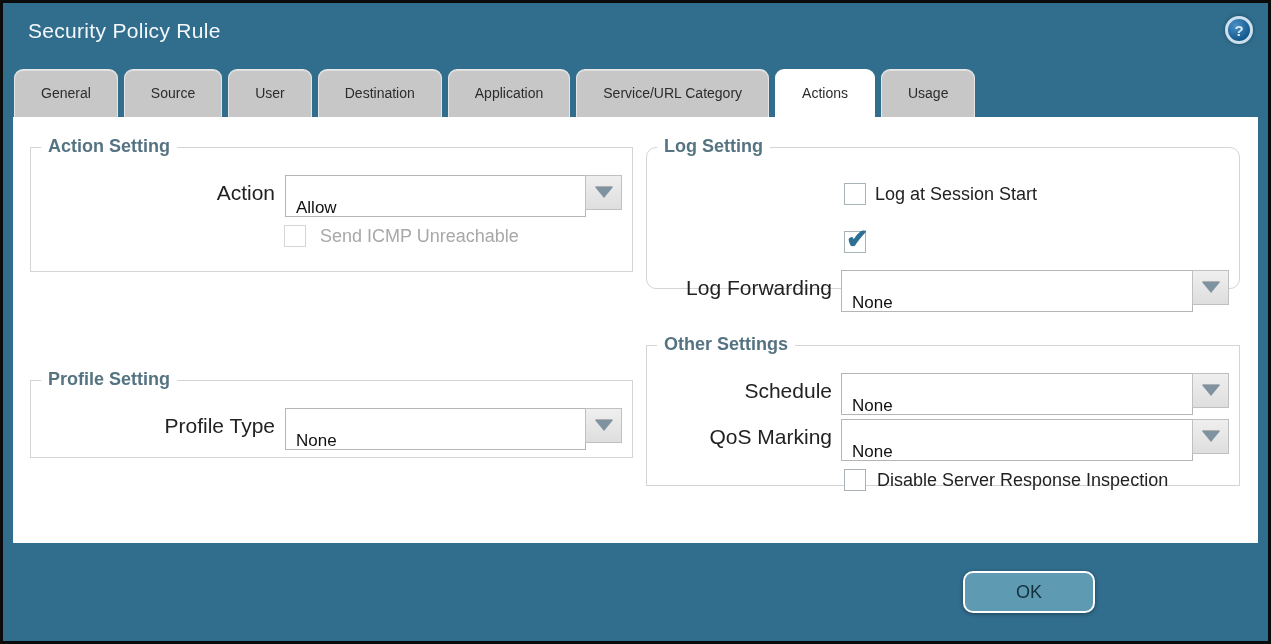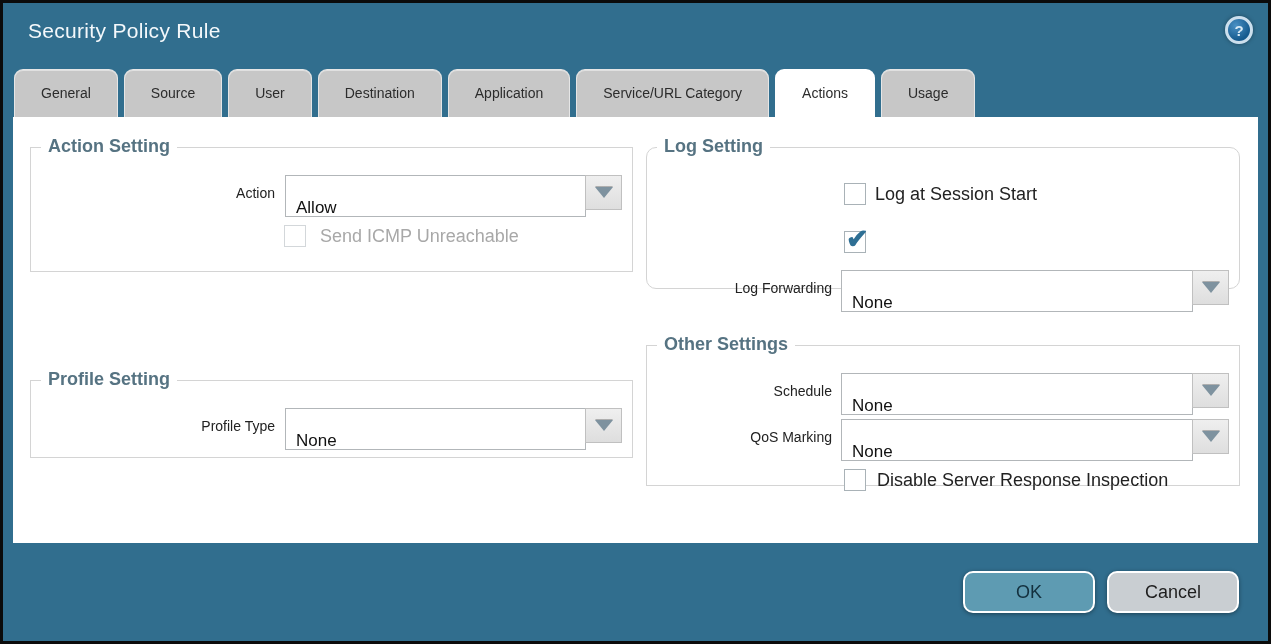--- a/index.html
+++ b/index.html
@@ -59,21 +59,21 @@
     font-size:18px; font-weight:bold; color:var(--legend,#567382);
     white-space:nowrap;
   }
   .fs-action  { left:17px;  top:30px;  width:603px; height:125px; }
   .fs-profile { left:17px;  top:263px; width:603px; height:78px;  }
   .fs-log     { left:633px; top:30px;  width:594px; height:142px;border-radius:10px; }
   .fs-other   { left:633px; top:228px; width:594px; height:141px; }
 
   .row-label {
     position:absolute; width:200px; text-align:right;
-    font-size:14px; color:var(--label,#222); line-height:22px; white-space:nowrap;
+    font-size:21px; color:var(--label,#222); line-height:22px; white-space:nowrap;
   }
   
   .dropdown { position:absolute; height:35px; display:flex; cursor:pointer; }
   .dd-value {
     flex:1; background:#fff; border:1px solid var(--input-border,#b2b6b9);
     font-size:17px; color:#111; padding:20px 10px; line-height:23px;
     white-space:nowrap; overflow:hidden;
   }
   .dd-btn {
     width:37px; margin-left:-1px;
@@ -188,15 +188,14 @@
       <div class="dd-btn">
           <span class="tri"></span>
         </div>
     </div>
     <div class="checkbox" style="left:831px; top:352px;"></div>
     <div class="cb-label" style="left:864px; top:352px;">Disable Server Response Inspection</div>
 
   </div>
 
   <button class="btn btn-ok">OK</button>
-  <button class="btn btn-cancel">Cancel</button>
 
 </div>
 
 </body></html>

